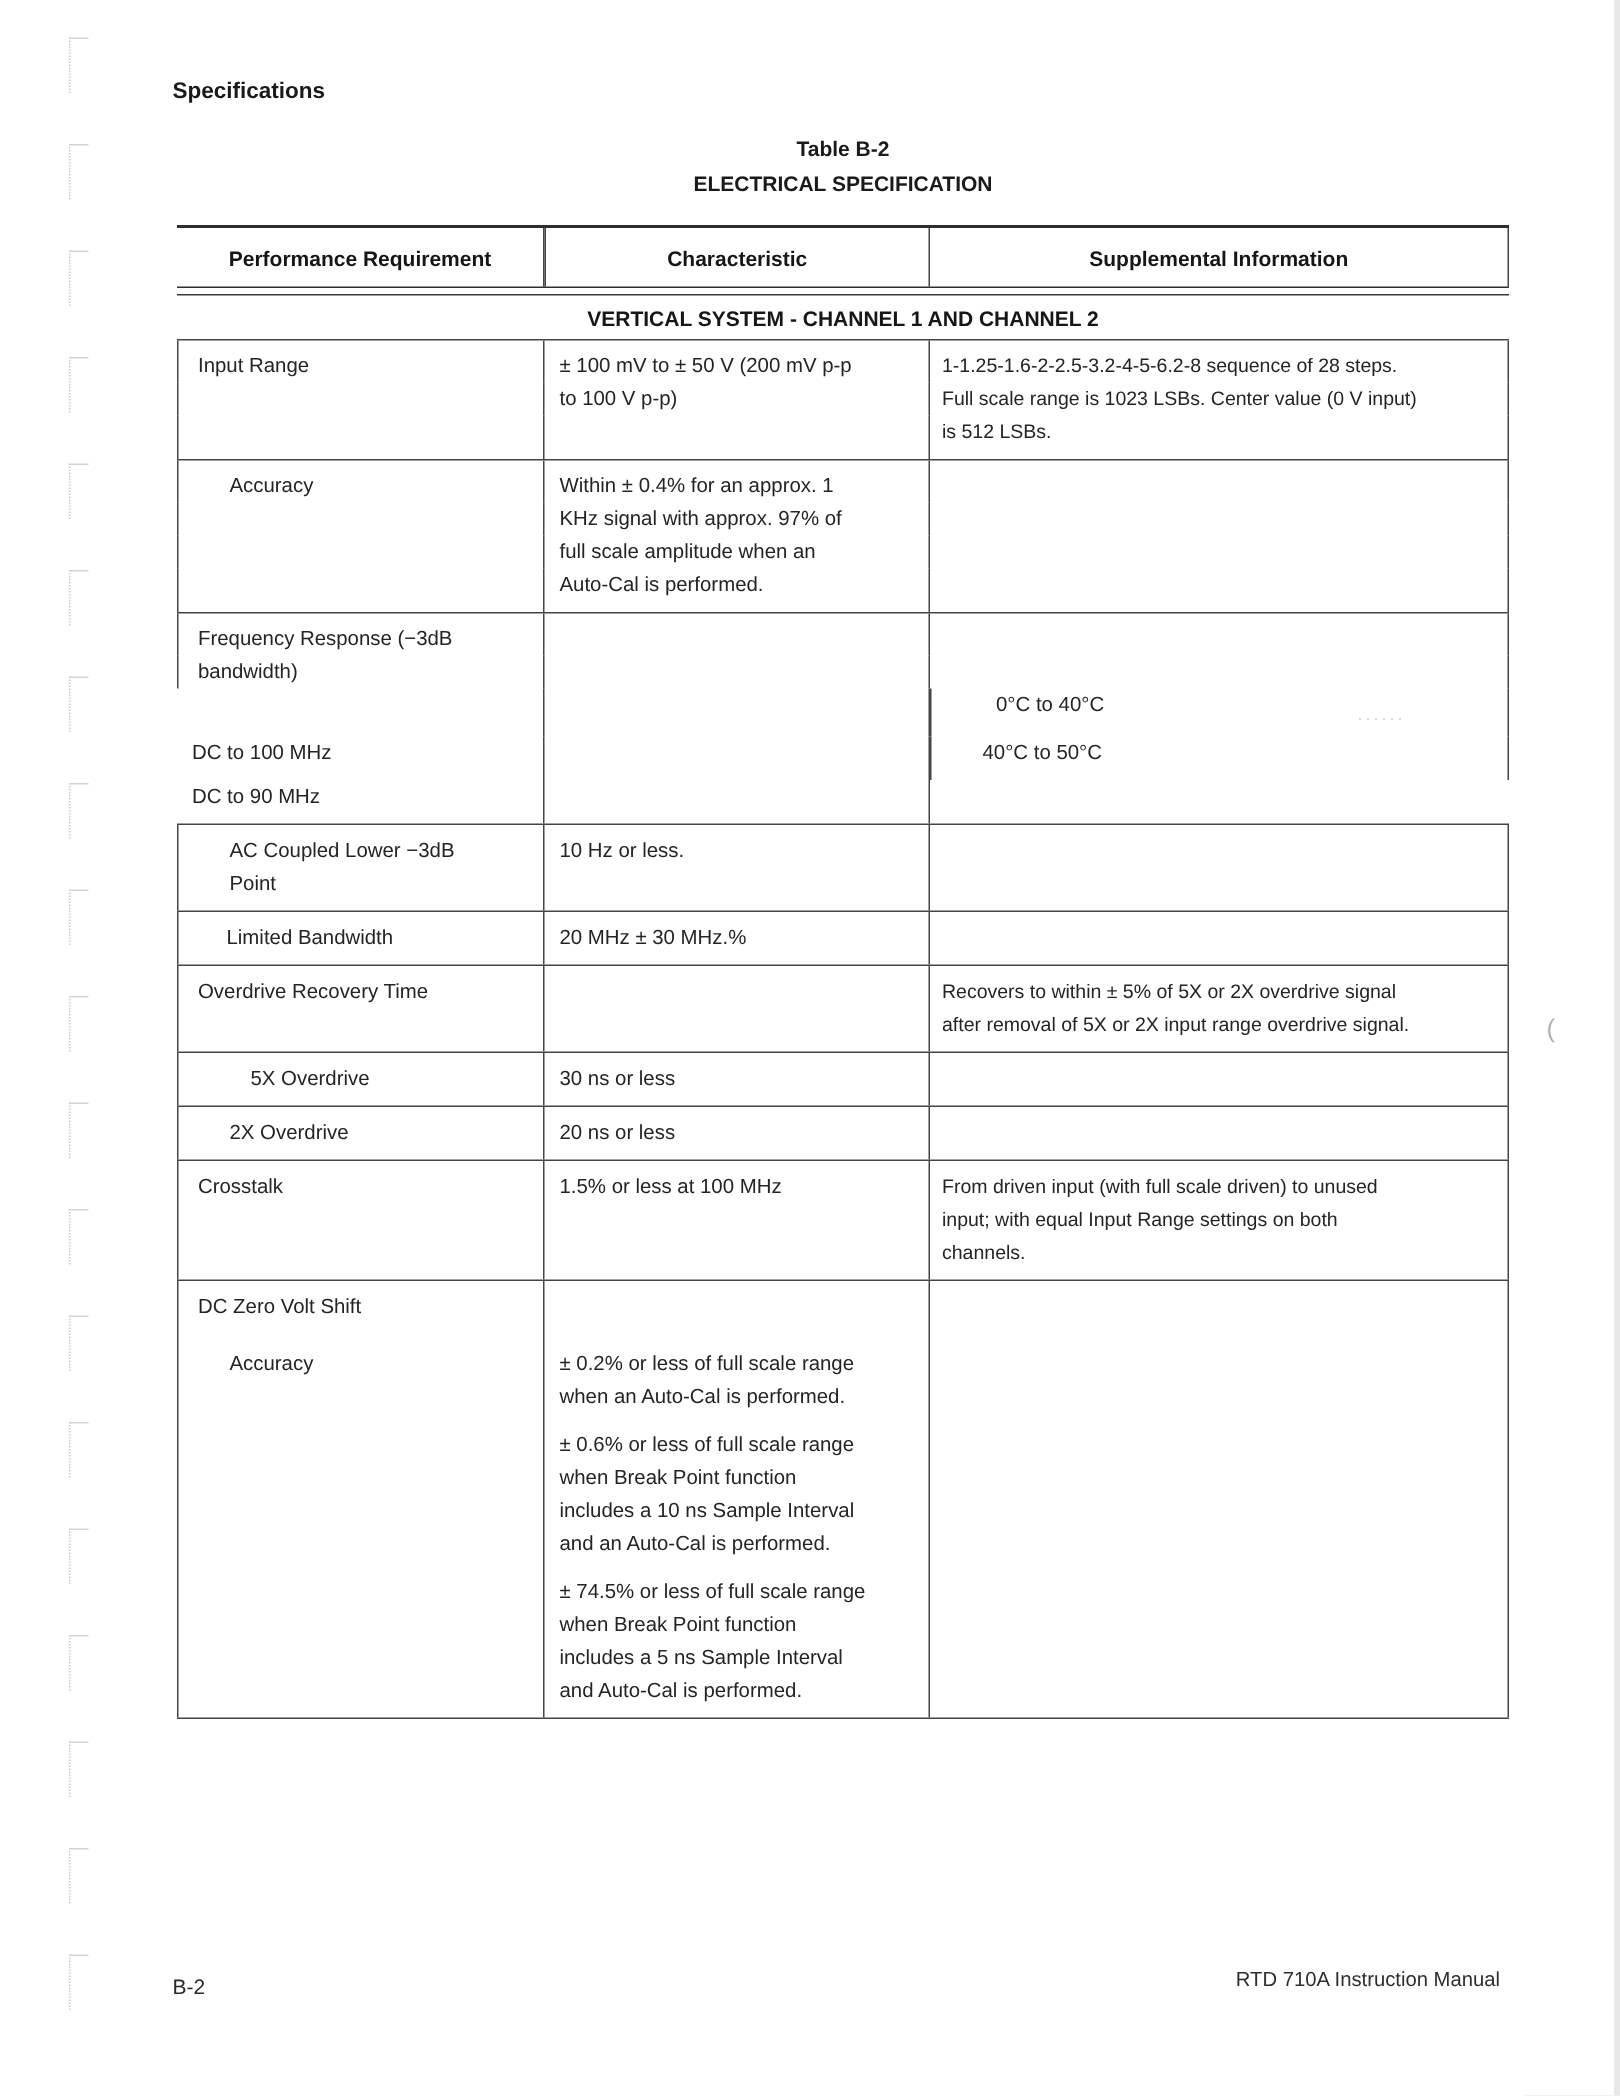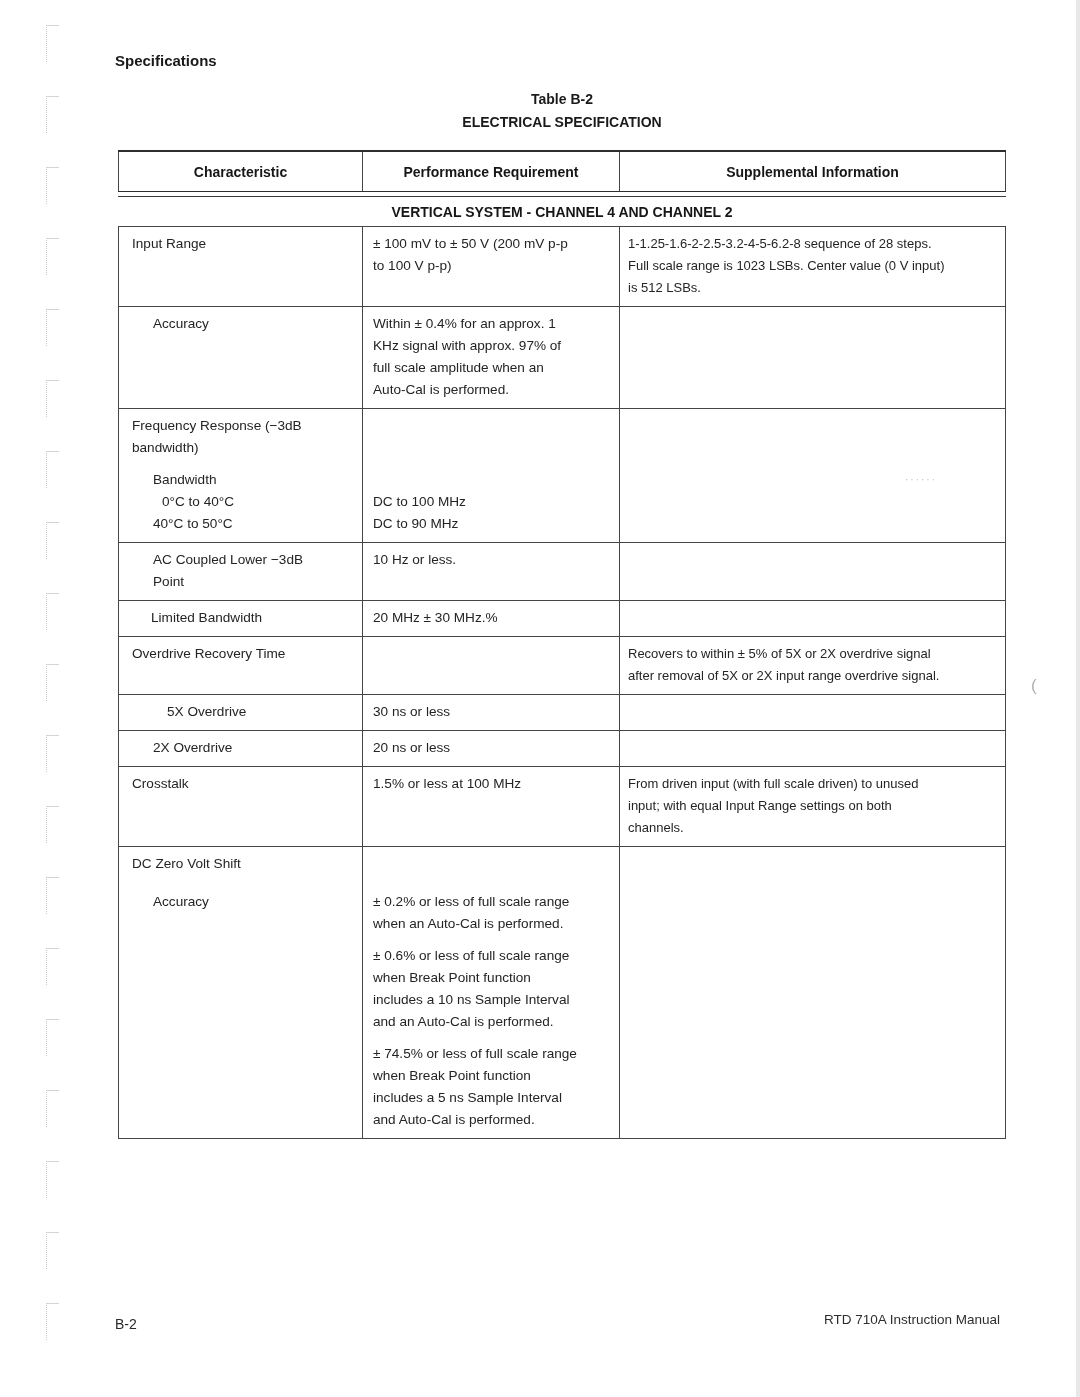--- a/index.html
+++ b/index.html
@@ -64,25 +64,25 @@
 
   <div class="heading">Specifications</div>
 
   <div class="table-title">
     <span>Table B-2</span>
     <span>ELECTRICAL SPECIFICATION</span>
   </div>
 
   <div class="spec-table">
       <div class="toprule"></div>
+      <div class="cell hdr col1">Performance Requirement</div>
       <div class="cell hdr col0">Characteristic</div>
-      <div class="cell hdr col1">Performance Requirement</div>
       <div class="cell hdr col2">Supplemental Information</div>
       <div class="dblrule"></div>
-      <div class="section">VERTICAL SYSTEM - CHANNEL 4 AND CHANNEL 2</div>
+      <div class="section">VERTICAL SYSTEM - CHANNEL 1 AND CHANNEL 2</div>
       <div class="rule"></div>
       <div class="cell col0 first">Input Range</div>
       <div class="cell col1 first">± 100 mV to ± 50 V (200 mV p-p</div>
       <div class="cell col2 first">1-1.25-1.6-2-2.5-3.2-4-5-6.2-8 sequence of 28 steps.</div>
       <div class="cell col0">&nbsp;</div>
       <div class="cell col1">to 100 V p-p)</div>
       <div class="cell col2">Full scale range is 1023 LSBs. Center value (0 V input)</div>
       <div class="cell col0 last">&nbsp;</div>
       <div class="cell col1 last">&nbsp;</div>
       <div class="cell col2 last">is 512 LSBs.</div>
@@ -99,21 +99,20 @@
       <div class="cell col0 last">&nbsp;</div>
       <div class="cell col1 last">Auto-Cal is performed.</div>
       <div class="cell col2 last">&nbsp;</div>
       <div class="rule"></div>
       <div class="cell col0 first">Frequency Response (−3dB</div>
       <div class="cell col1 first">&nbsp;</div>
       <div class="cell col2 first">&nbsp;</div>
       <div class="cell col0">bandwidth)</div>
       <div class="cell col1">&nbsp;</div>
       <div class="cell col2">&nbsp;</div>
-      <div class="cell col0" style="padding-top: 10px; padding-left: 34px;">Bandwidth</div>
       <div class="cell col1" style="padding-top: 10px;">&nbsp;</div>
       <div class="cell col2" style="padding-top: 10px;">&nbsp;</div>
       <div class="cell col0" style="padding-left: 43px;">0°C to 40°C</div>
       <div class="cell col1">DC to 100 MHz</div>
       <div class="cell col2">&nbsp;</div>
       <div class="cell col0 last" style="padding-left: 34px;">40°C to 50°C</div>
       <div class="cell col1 last">DC to 90 MHz</div>
       <div class="cell col2 last">&nbsp;</div>
       <div class="rule"></div>
       <div class="cell col0 first" style="padding-left: 34px;">AC Coupled Lower −3dB</div>

